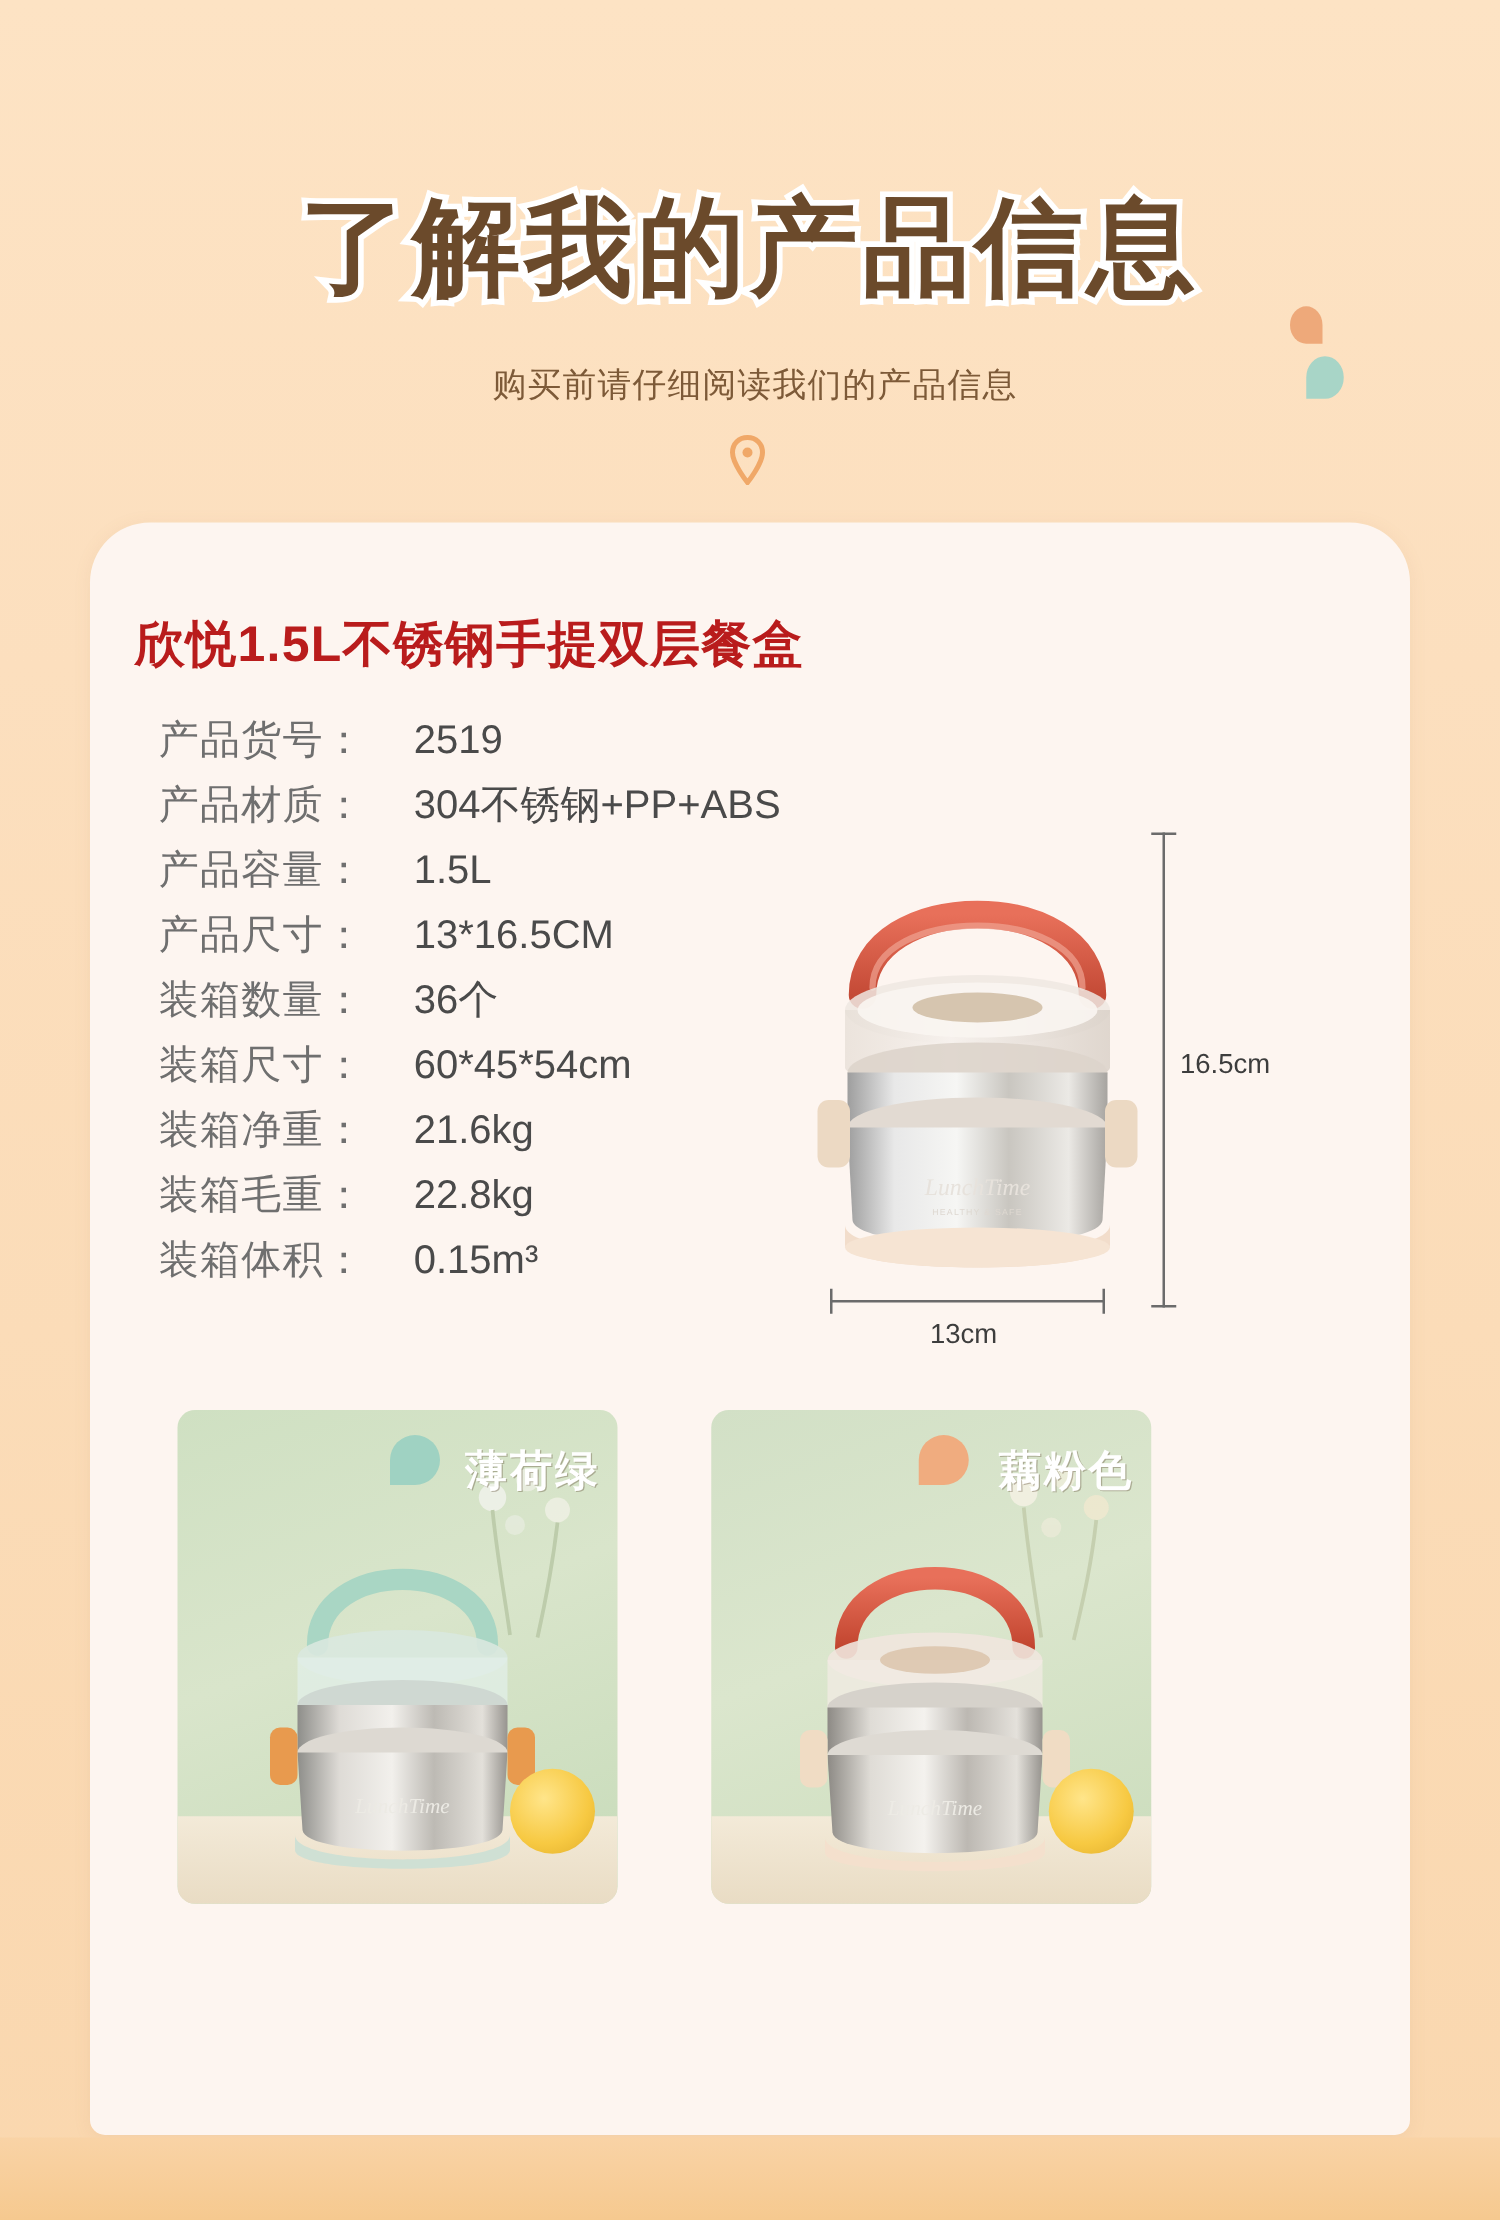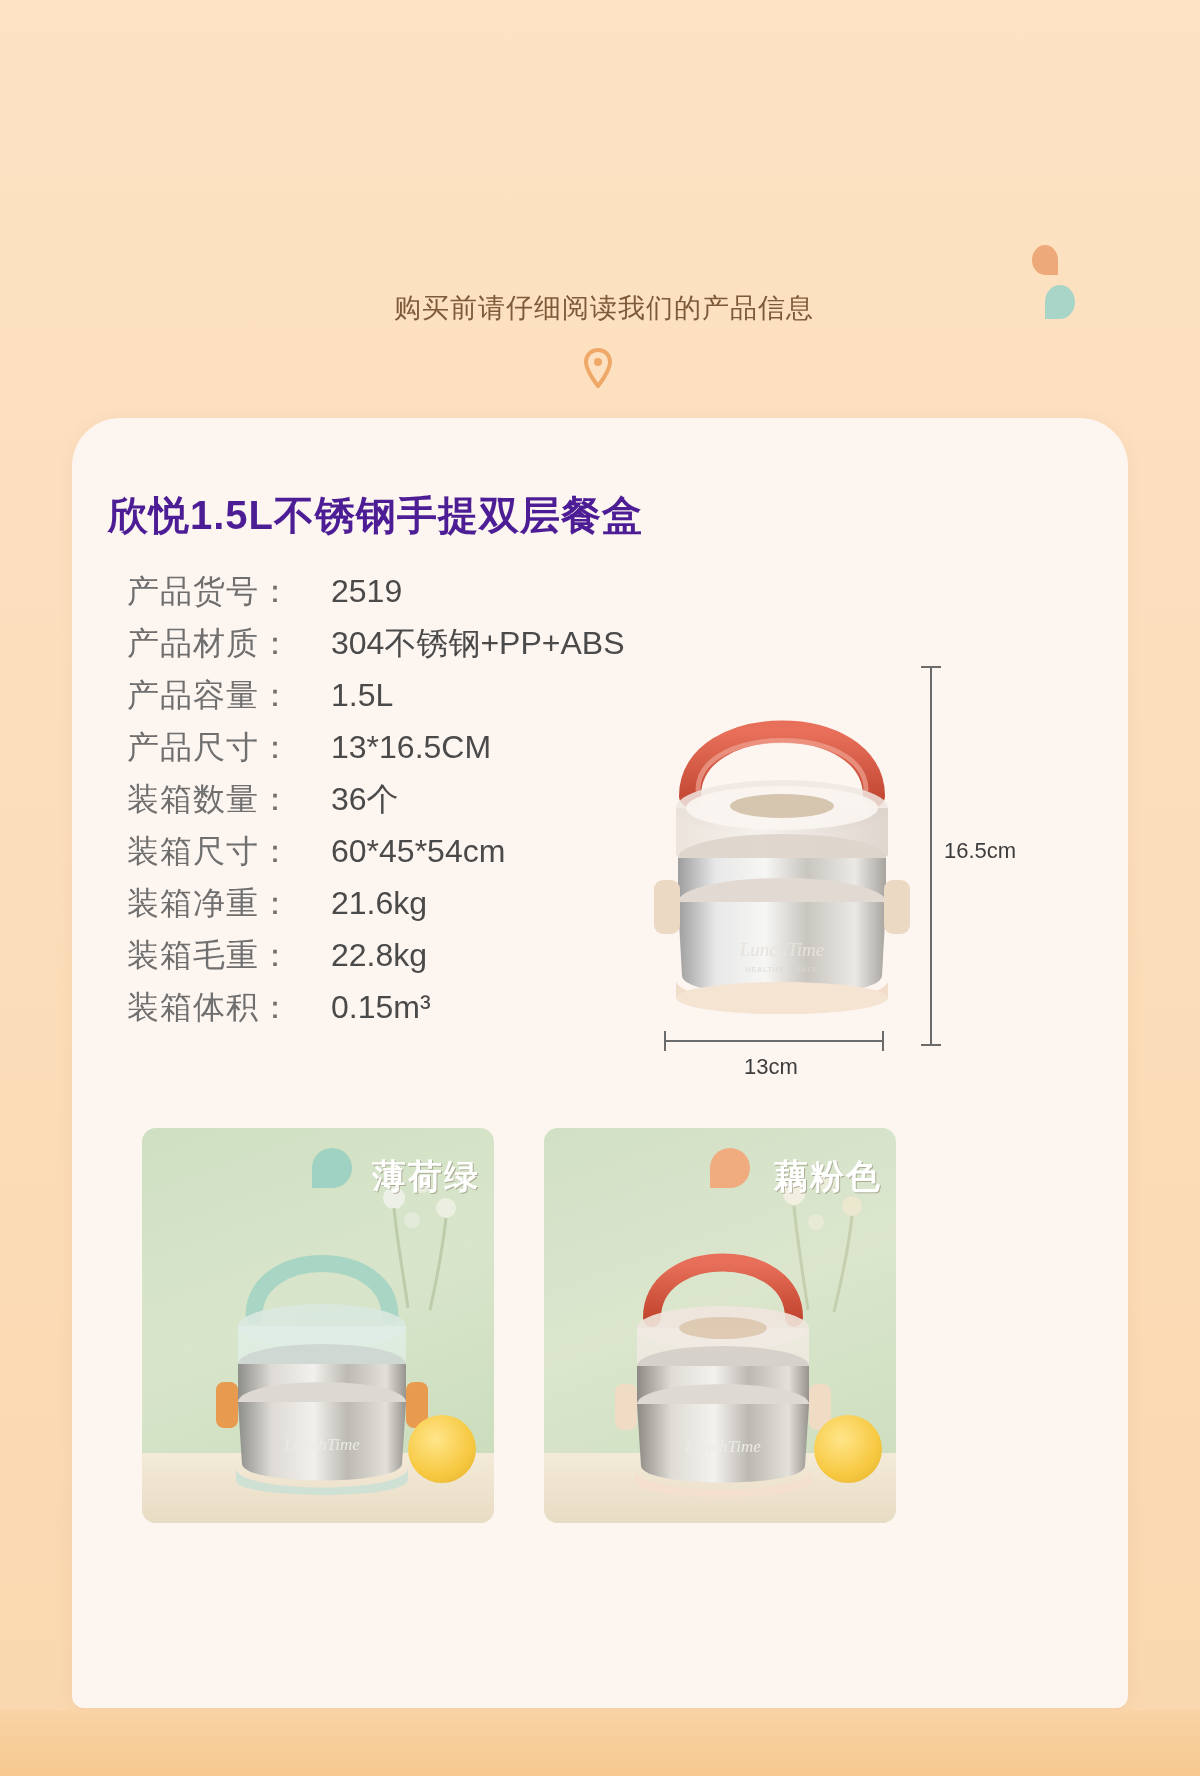--- a/index.html
+++ b/index.html
@@ -42,21 +42,21 @@
   
   .card {
     position: absolute; left: 72px; top: 418px; width: 1056px; height: 1290px;
     background: #fdf5f0;
     border-radius: 48px 48px 12px 12px;
     box-shadow: 0 2px 14px rgba(180,130,90,0.10);
     overflow: hidden;
   }
   .product-name {
     position: absolute; left: 36px; top: 70px;
-    font-size: 40px; font-weight: bold; color: #4c1d95; letter-spacing: 1px;
+    font-size: 40px; font-weight: bold; color: #b91c1c; letter-spacing: 1px;
   }
   
   .spec-list {
     position: absolute; left: 32px; top: 152px; width: 560px;
   }
   .spec-row {
     display: flex; align-items: baseline; height: 52px;
   }
   .spec-label {
     font-size: 32px; color: #6f6f6f; letter-spacing: 1px; white-space: nowrap; margin-left: 23px;
@@ -96,21 +96,21 @@
     content: ""; position: absolute; top: -9px; width: 2px; height: 20px; background: #6b6b6b;
   }
   .dim-h::before { left: 0; }
   .dim-h::after { right: 0; }
   .dim-h-label {
     position: absolute; left: 672px; top: 636px; font-size: 22px; color: #3d3d3d;
   }
   
   .photos {
     position: absolute; left: 70px; top: 710px; width: 920px; height: 400px;
-    display: flex; gap: 50px;
+    display: flex; gap: 75px;
   }
   .photo {
     position: relative; width: 352px; height: 395px; border-radius: 14px; overflow: hidden;
   }
   .photo-green { background: linear-gradient(160deg, #cfe0c2 0%, #d9e5cb 45%, #c7dbb9 100%); }
   .photo-pink  { background: linear-gradient(160deg, #d2e0c6 0%, #dbe6cd 45%, #cadcbb 100%); }
   .photo-label {
     position: absolute; right: 14px; top: 26px;
     font-size: 34px; font-weight: bold; color: #ffffff;
     text-shadow: 1px 1px 0 rgba(90,70,45,0.35);
@@ -139,20 +139,21 @@
     position: absolute; left: 0; bottom: 0; width: 1200px; height: 66px;
     background: linear-gradient(180deg, #f9d3a6 0%, #f6c98f 100%);
   }
 </style>
 </head>
 <body>
 
 <div class="page">
 
   <div class="header">
+    <div class="title">了解我的产品信息</div>
     <div class="subtitle">购买前请仔细阅读我们的产品信息</div>
     <div class="deco-dot deco-1"></div>
     <div class="deco-dot deco-2"></div>
     <svg class="pin-icon" viewBox="0 0 32 40">
       <path d="M16 2 C9 2 4 7 4 14 C4 23 16 38 16 38 C16 38 28 23 28 14 C28 7 23 2 16 2 Z" fill="none" stroke="#f0a868" stroke-width="4"></path>
       <circle cx="16" cy="14" r="4" fill="#f0a868"></circle>
     </svg>
   </div>
 
   <div class="card">

